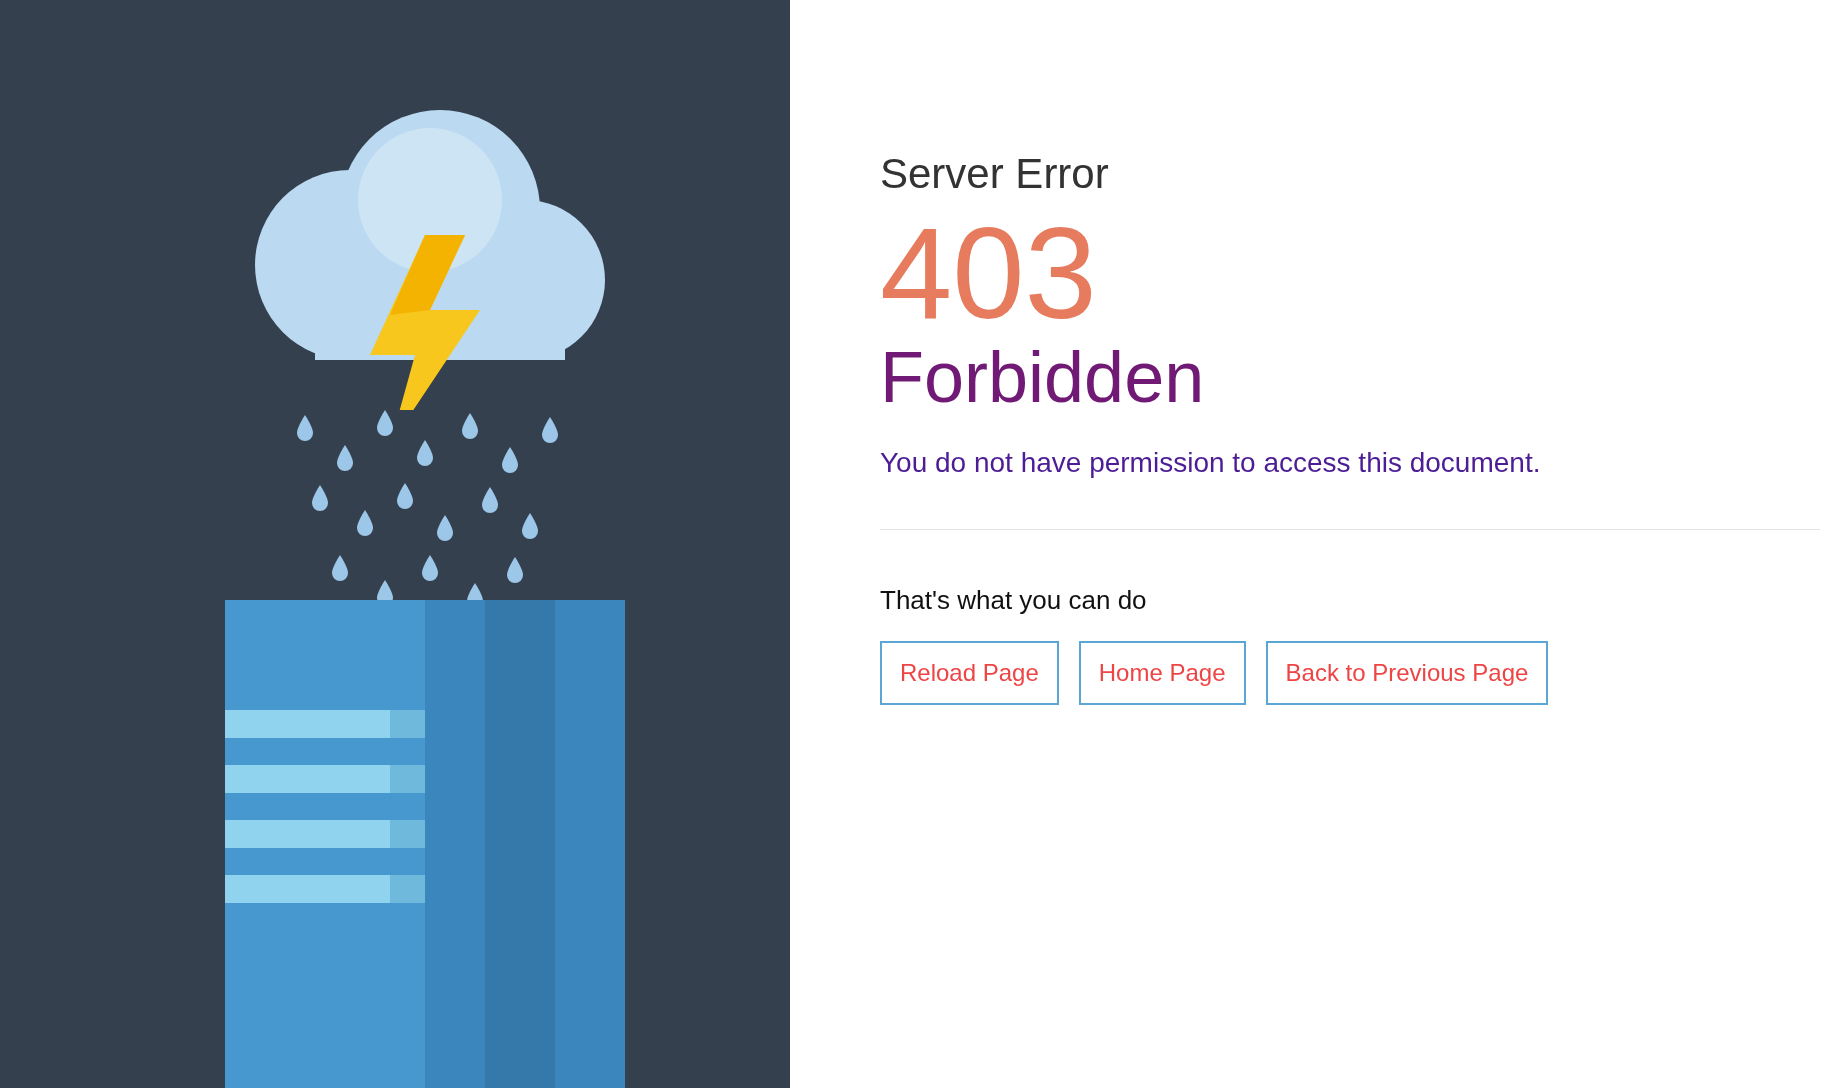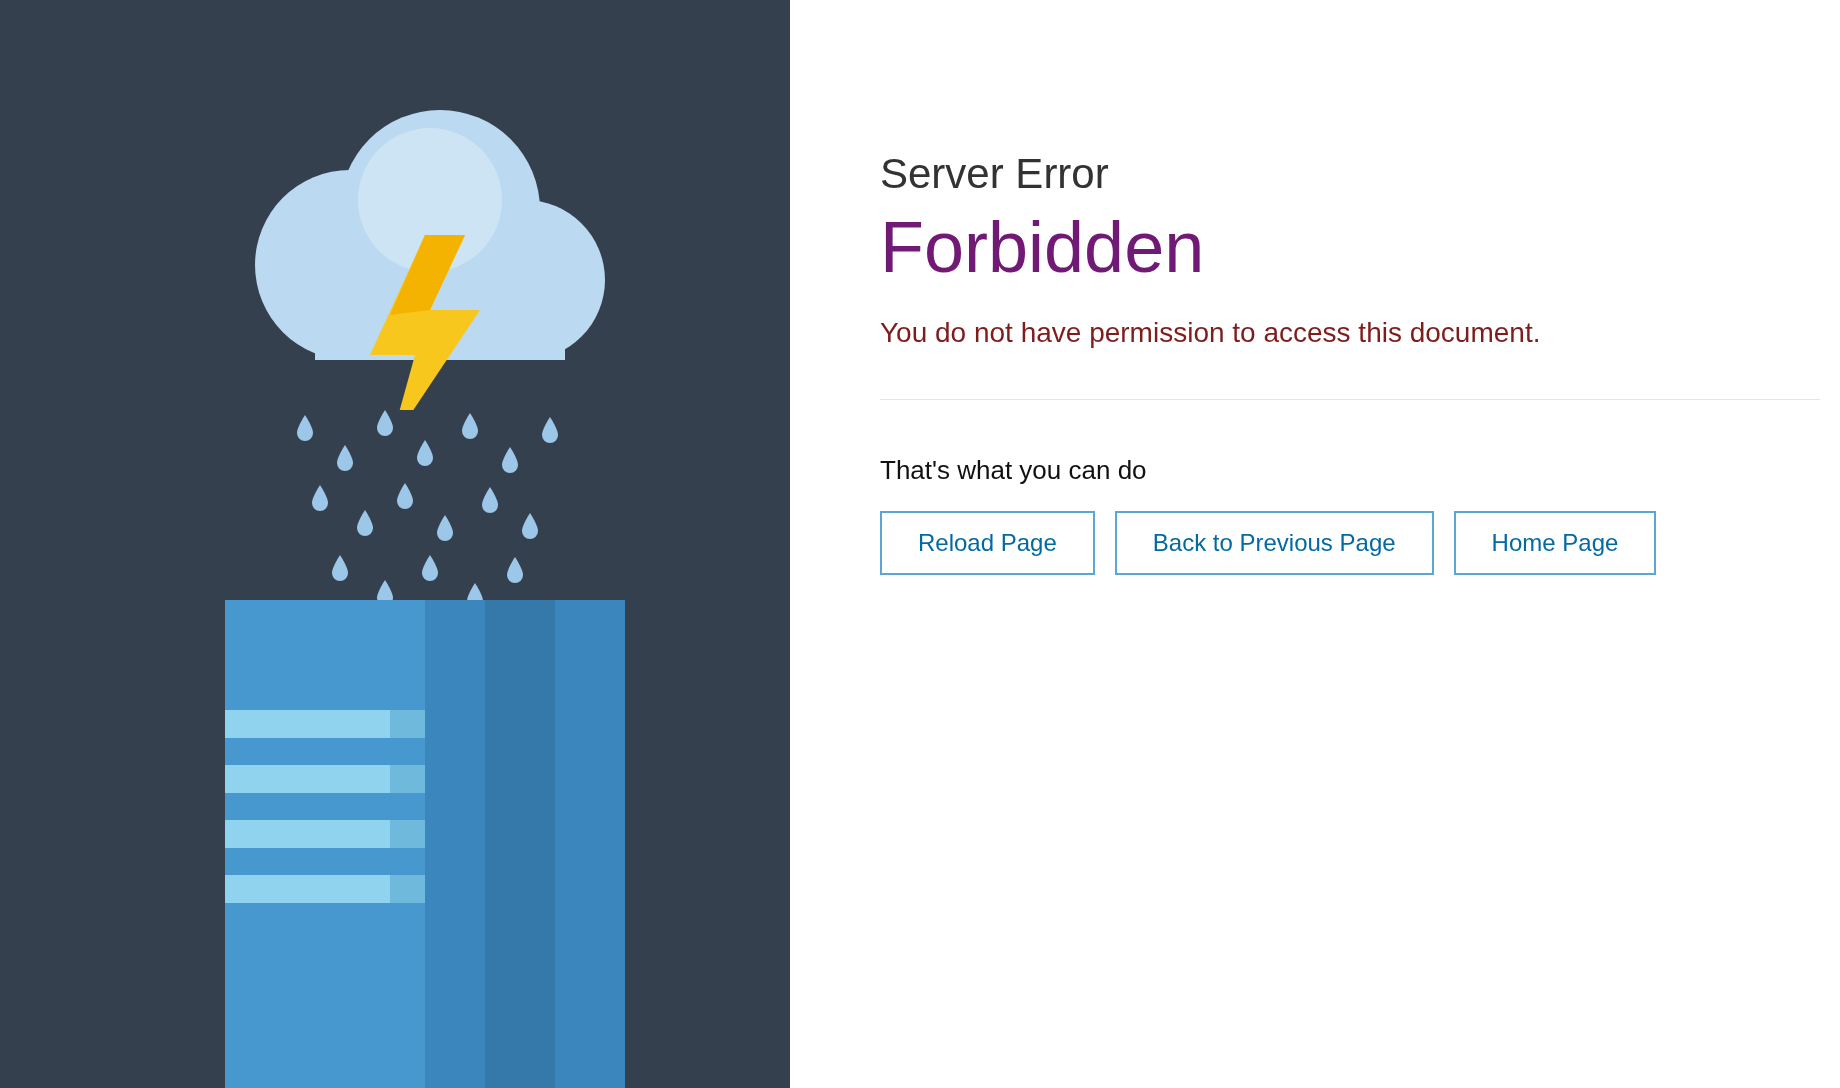--- a/index.html
+++ b/index.html
@@ -64,21 +64,21 @@
     }
     .error-title {
       font-size: 72px;
       color: #701a75;
       font-weight: 400;
       line-height: 1.1;
       margin-bottom: 30px;
     }
     .error-description {
       font-size: 28px;
-      color: #7f1d1d;
+      color: #4c1d95;
       font-weight: 400;
       margin-bottom: 50px;
     }
     .divider {
       border: none;
       border-top: 1px solid #e5e5e5;
       margin-bottom: 55px;
       width: 940px;
     }
     .help-label {
@@ -86,24 +86,24 @@
       color: #111111;
       font-weight: 400;
       margin-bottom: 25px;
     }
     .button-row {
       display: flex;
       gap: 20px;
     }
     .action-button {
       display: inline-block;
-      padding: 16px 36px;
+      padding: 16px 18px;
       border: 2px solid #5aa7d6;
       background: #ffffff;
-      color: #0369a1;
+      color: #ef4444;
       font-size: 24px;
       font-weight: 400;
       cursor: pointer;
       font-family: inherit;
     }
   </style>
 </head>
 <body>
 
 <div class="left-panel">
@@ -172,22 +172,23 @@
         <rect x="0" y="275" width="165" height="28" fill="#8fd3ee"></rect>
         <rect x="165" y="275" width="35" height="28" fill="#6fb9dd"></rect>
       </svg>
     </div>
 
   </div>
 </div>
 
 <div class="right-panel">
   <div class="server-error-label">Server Error</div>
+  <div class="error-code">403</div>
   <div class="error-title">Forbidden</div>
   <div class="error-description">You do not have permission to access this document.</div>
   <hr class="divider">
   <div class="help-label">That's what you can do</div>
   <div class="button-row">
     <button class="action-button">Reload Page</button>
+    <button class="action-button">Home Page</button>
     <button class="action-button">Back to Previous Page</button>
-    <button class="action-button">Home Page</button>
   </div>
 </div>
 
 </body></html>

